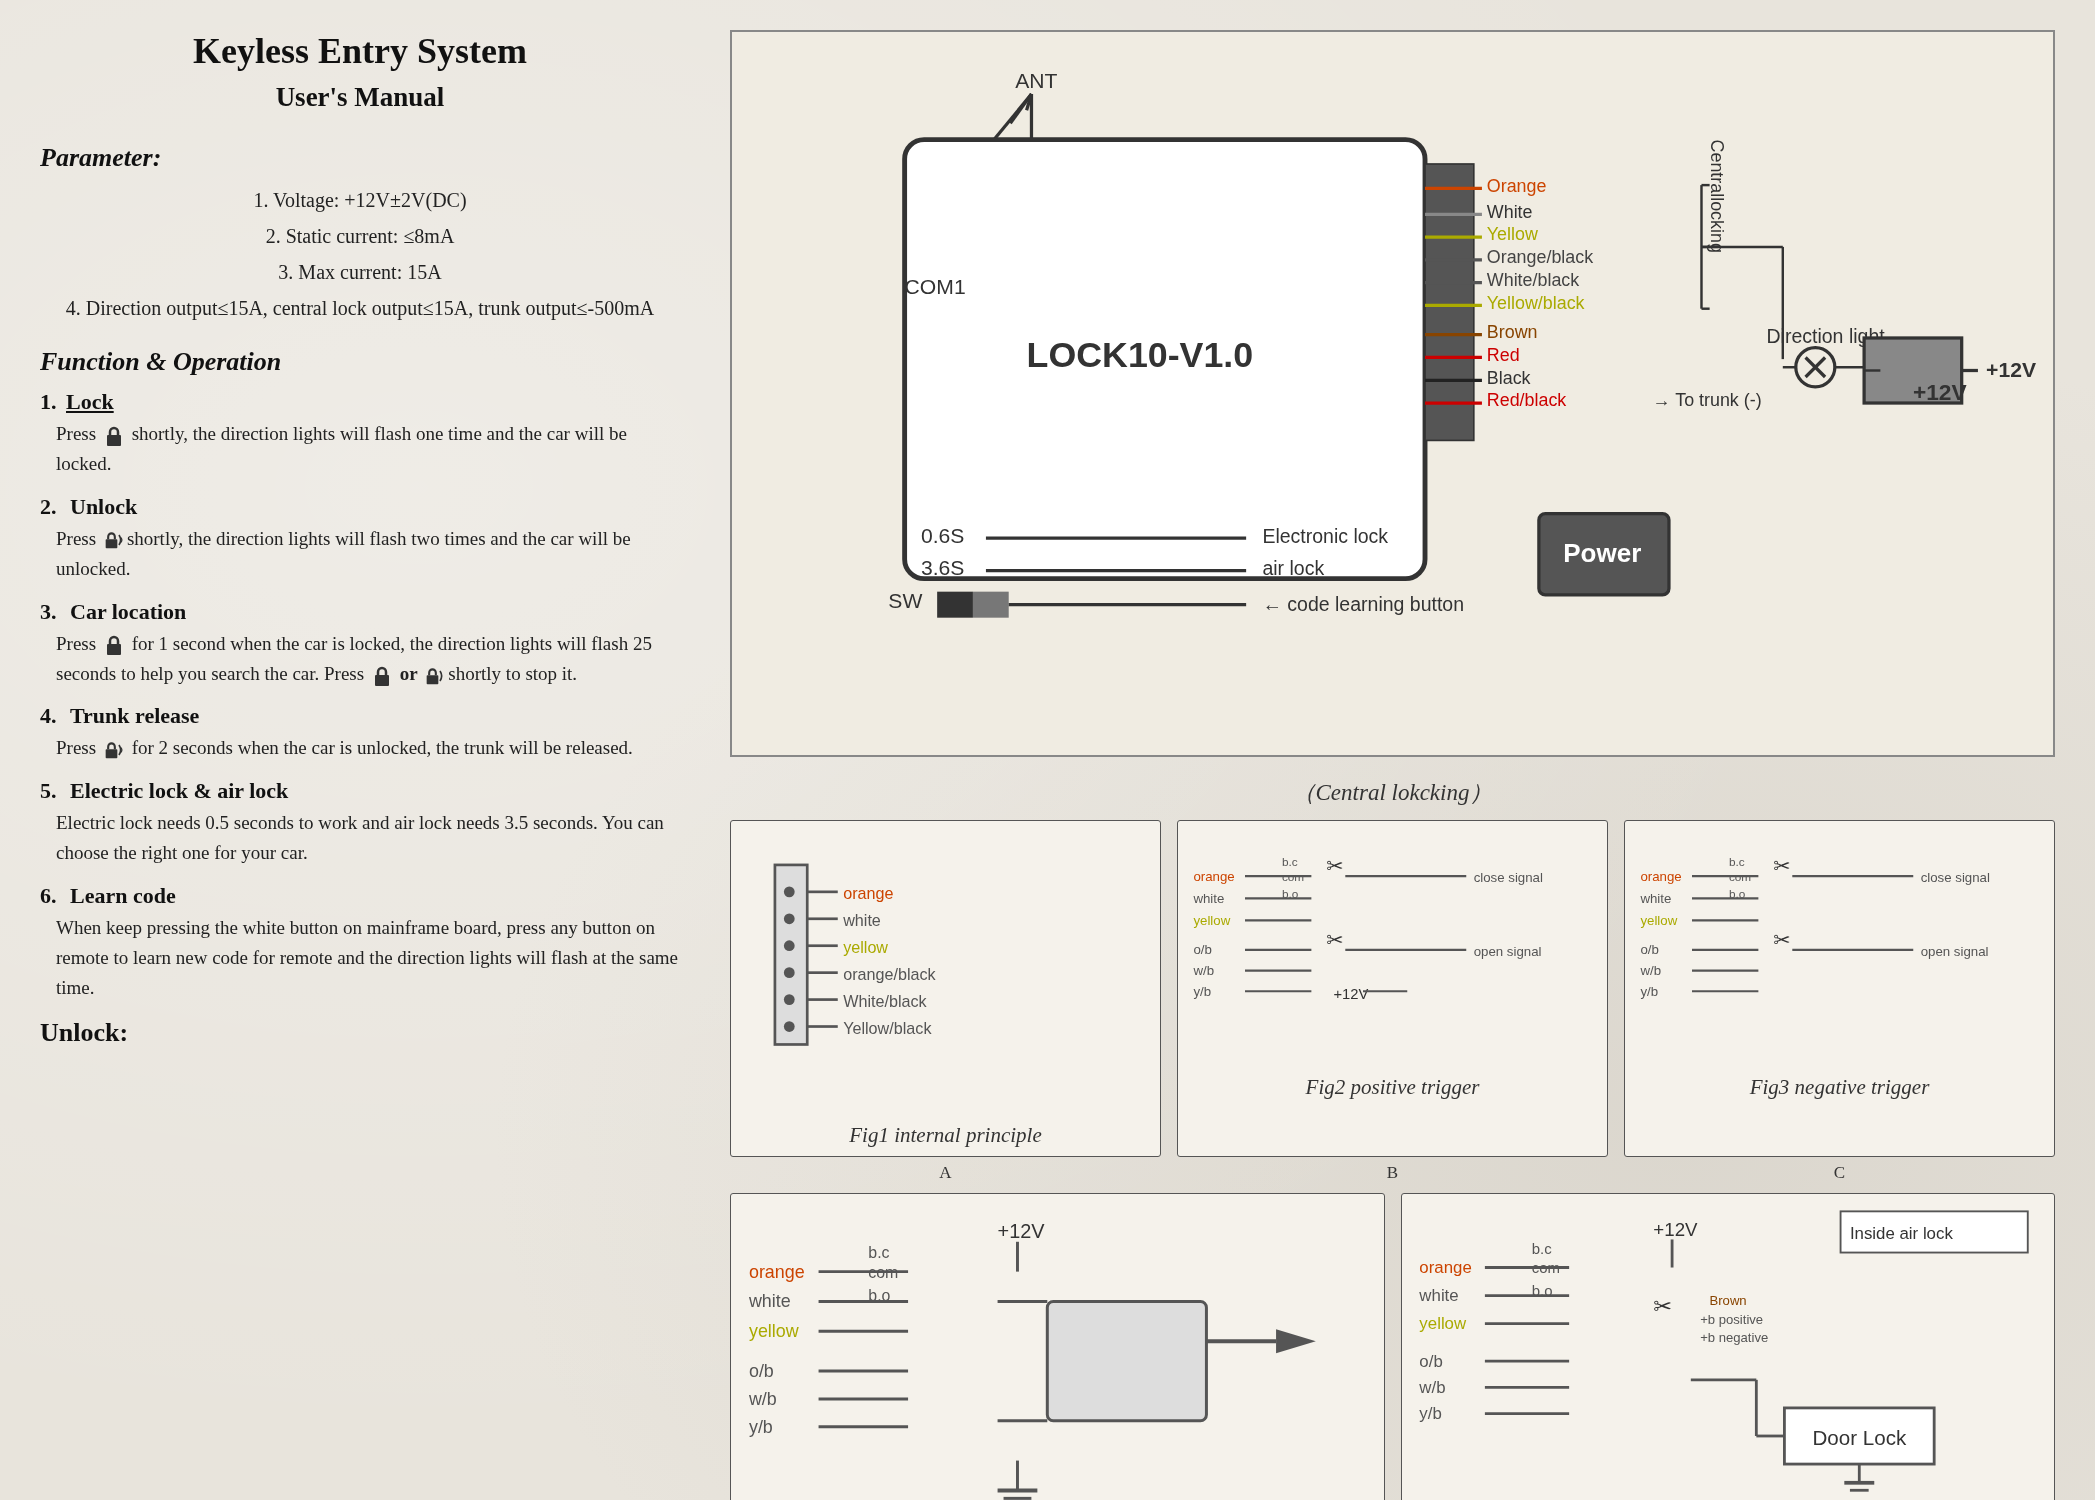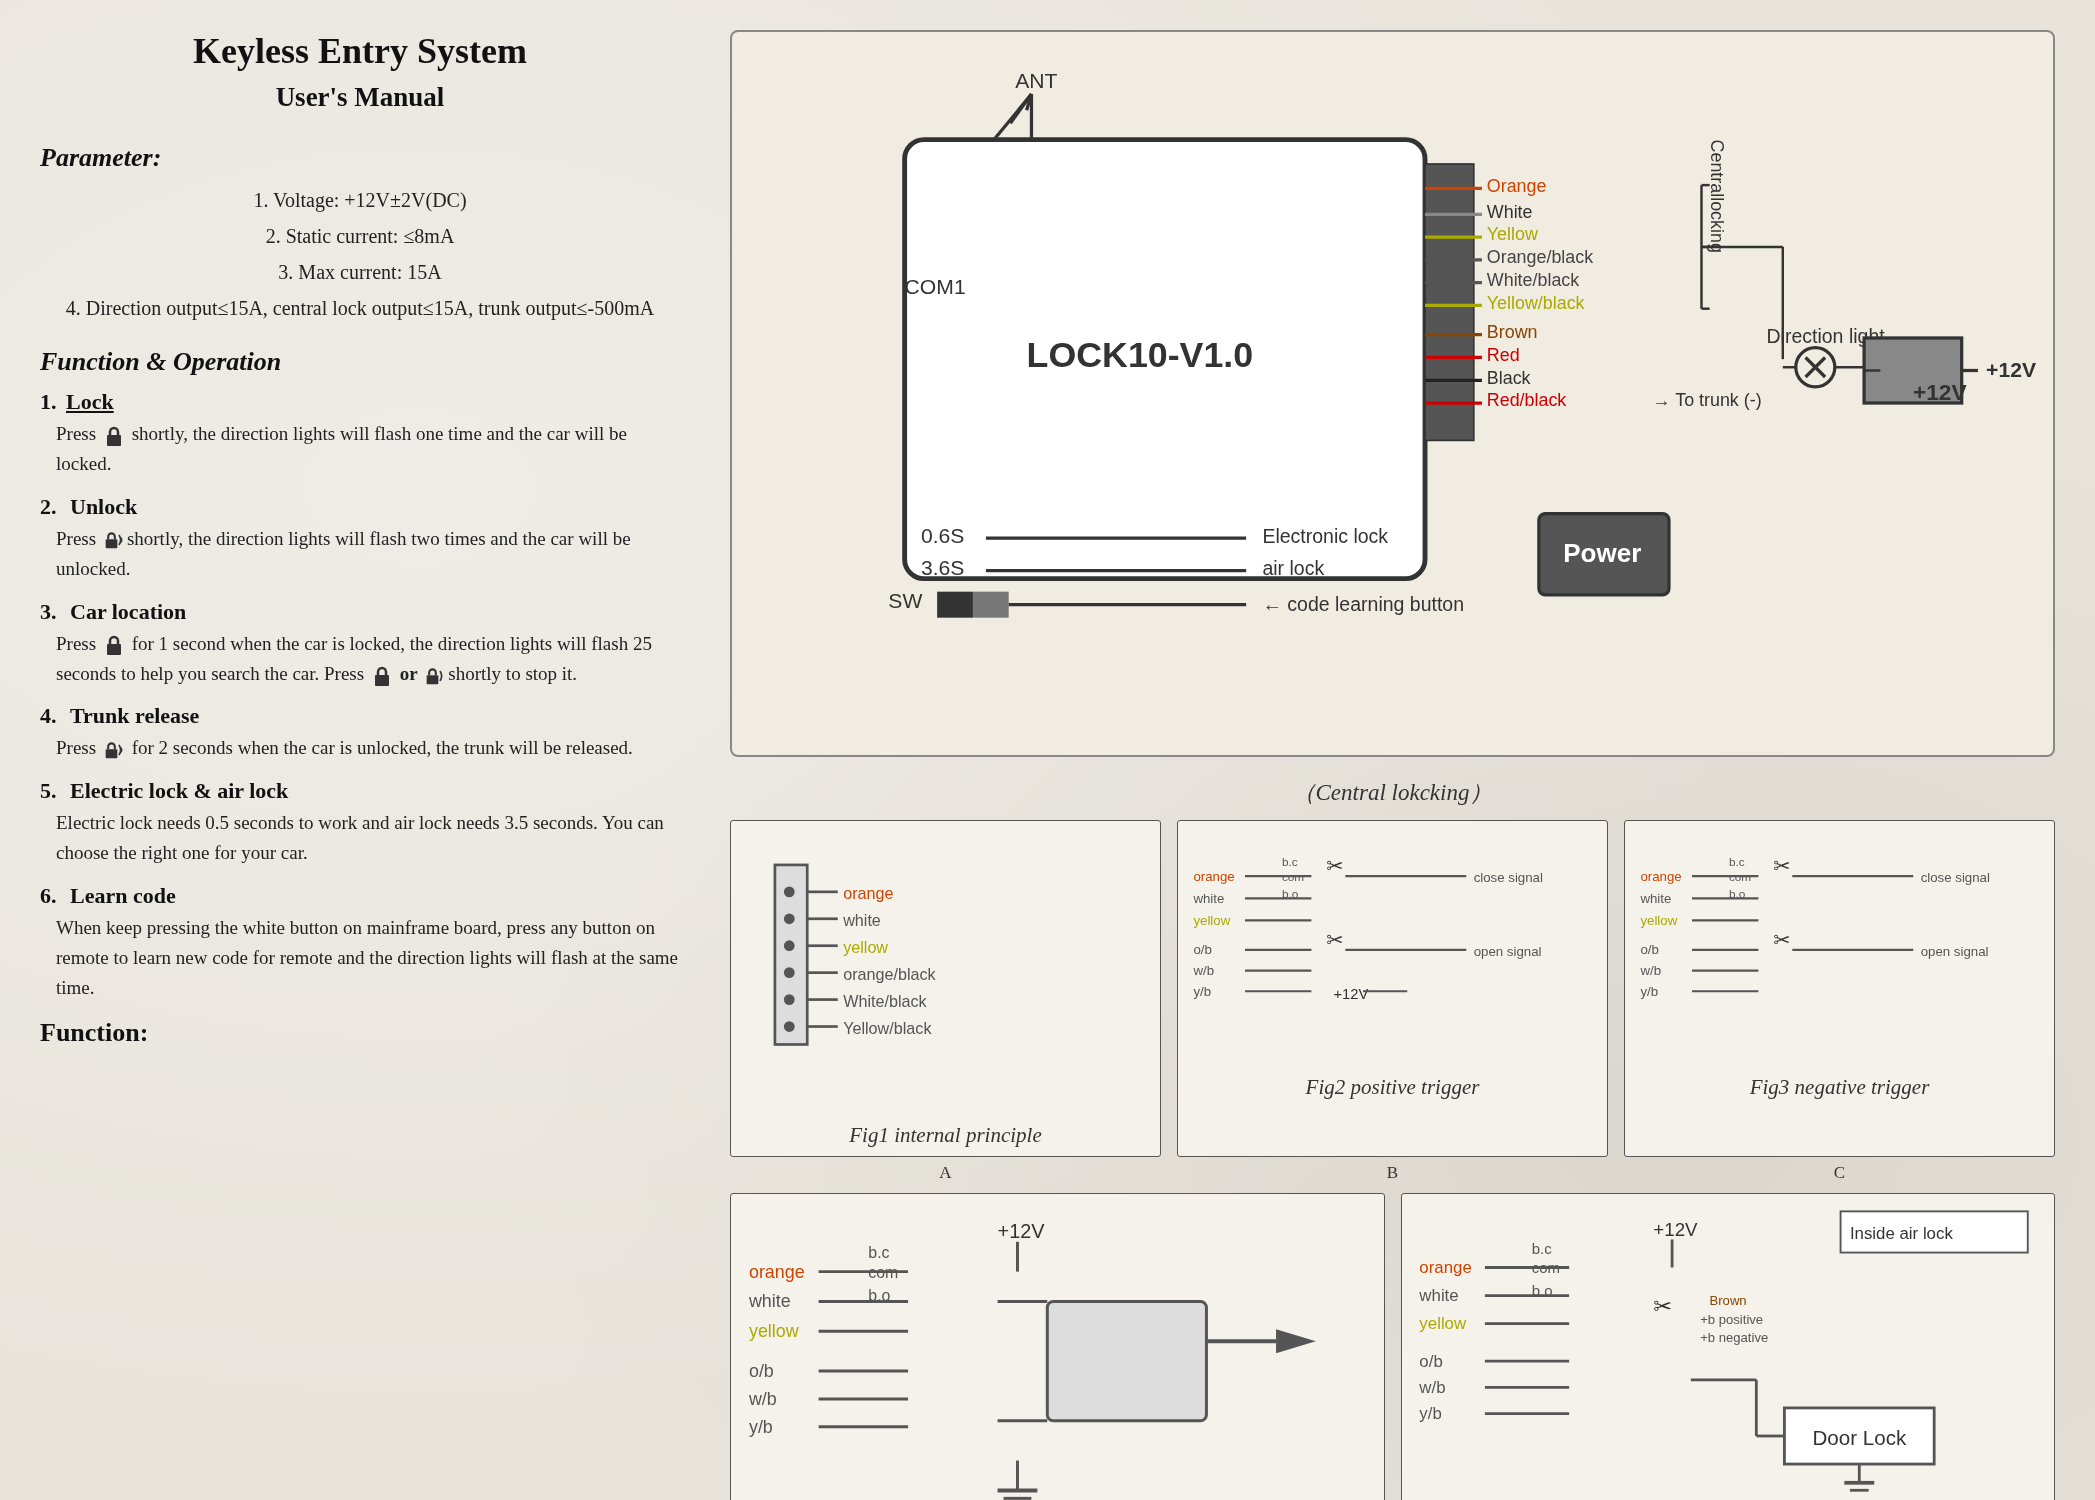--- a/index.html
+++ b/index.html
@@ -92,21 +92,21 @@
     }
     .diagram-title {
       font-size: 26px;
       font-weight: bold;
       color: #111;
       margin-top: 10px;
     }
     .main-diagram {
       background: #f0ece2;
       border: 2px solid #888;
-      border-radius: 8px;
+      border-radius: 0;
       padding: 10px;
       margin-bottom: 20px;
       position: relative;
     }
     .diagram-svg {
       width: 100%;
     }
     .central-locking-label {
       text-align: center;
       font-size: 23px;
@@ -258,21 +258,21 @@
     <div class="func-item">
       <div class="func-item-title">
         <span>6.</span>
         <span style="margin-left:8px;"><strong>Learn code</strong></span>
       </div>
       <div class="func-item-body">
         When keep pressing the white button on mainframe board, press any button on remote to learn new code for remote and the direction lights will flash at the same time.
       </div>
     </div>
 
-    <div class="diagram-title">Function:</div>
+    <div class="diagram-title">Unlock:</div>
   </div>
 
   <div class="right-col">
 
     <div class="main-diagram">
       <svg class="diagram-svg" viewBox="0 0 800 430" xmlns="http://www.w3.org/2000/svg">
 
         <text x="168" y="28" font-size="13" fill="#333" font-family="Arial">ANT</text>
         <line x1="178" y1="32" x2="178" y2="60" stroke="#333" stroke-width="2"></line>
         <line x1="155" y1="60" x2="178" y2="32" stroke="#333" stroke-width="2"></line>

